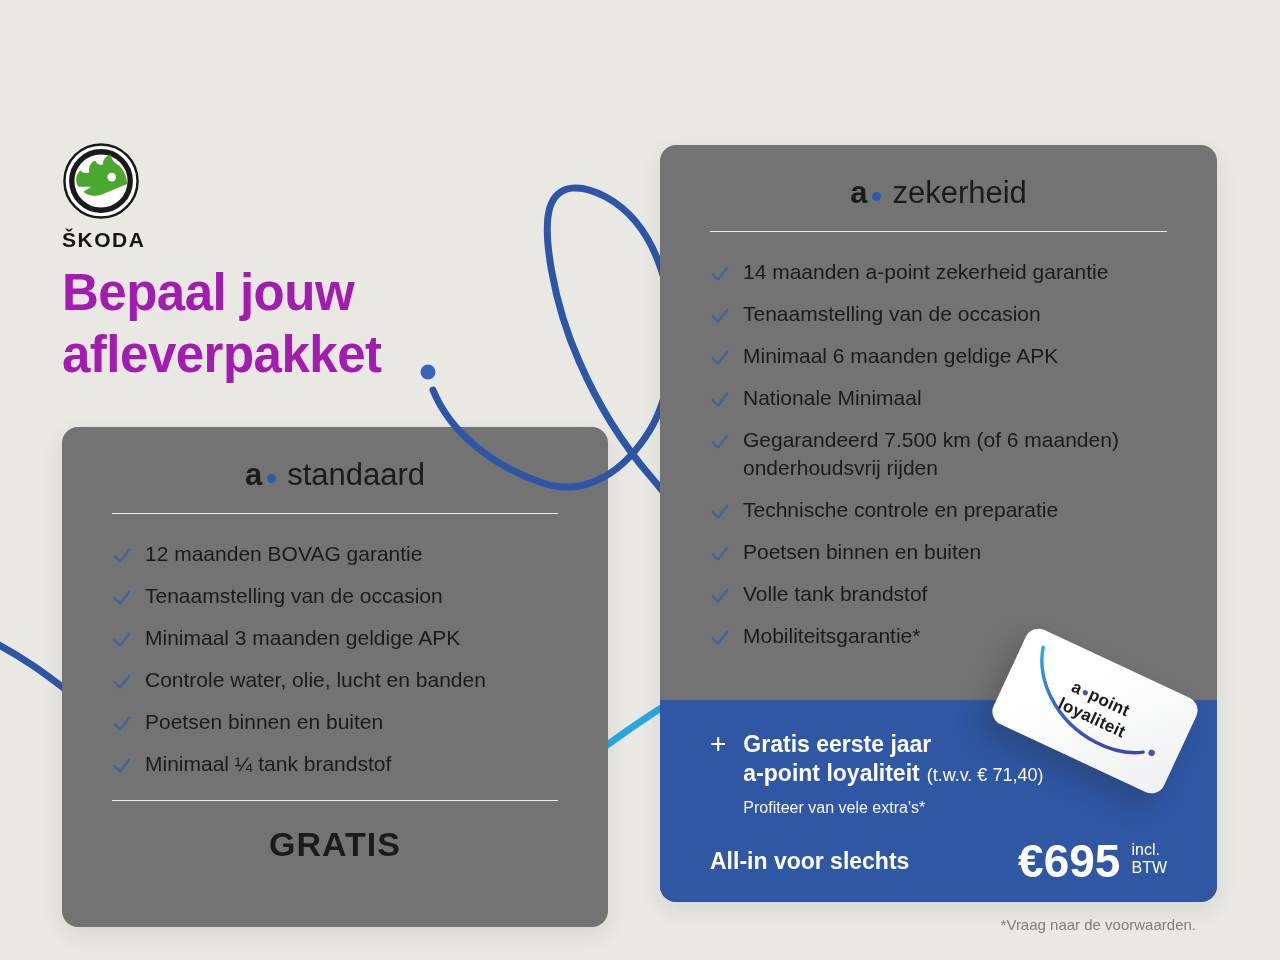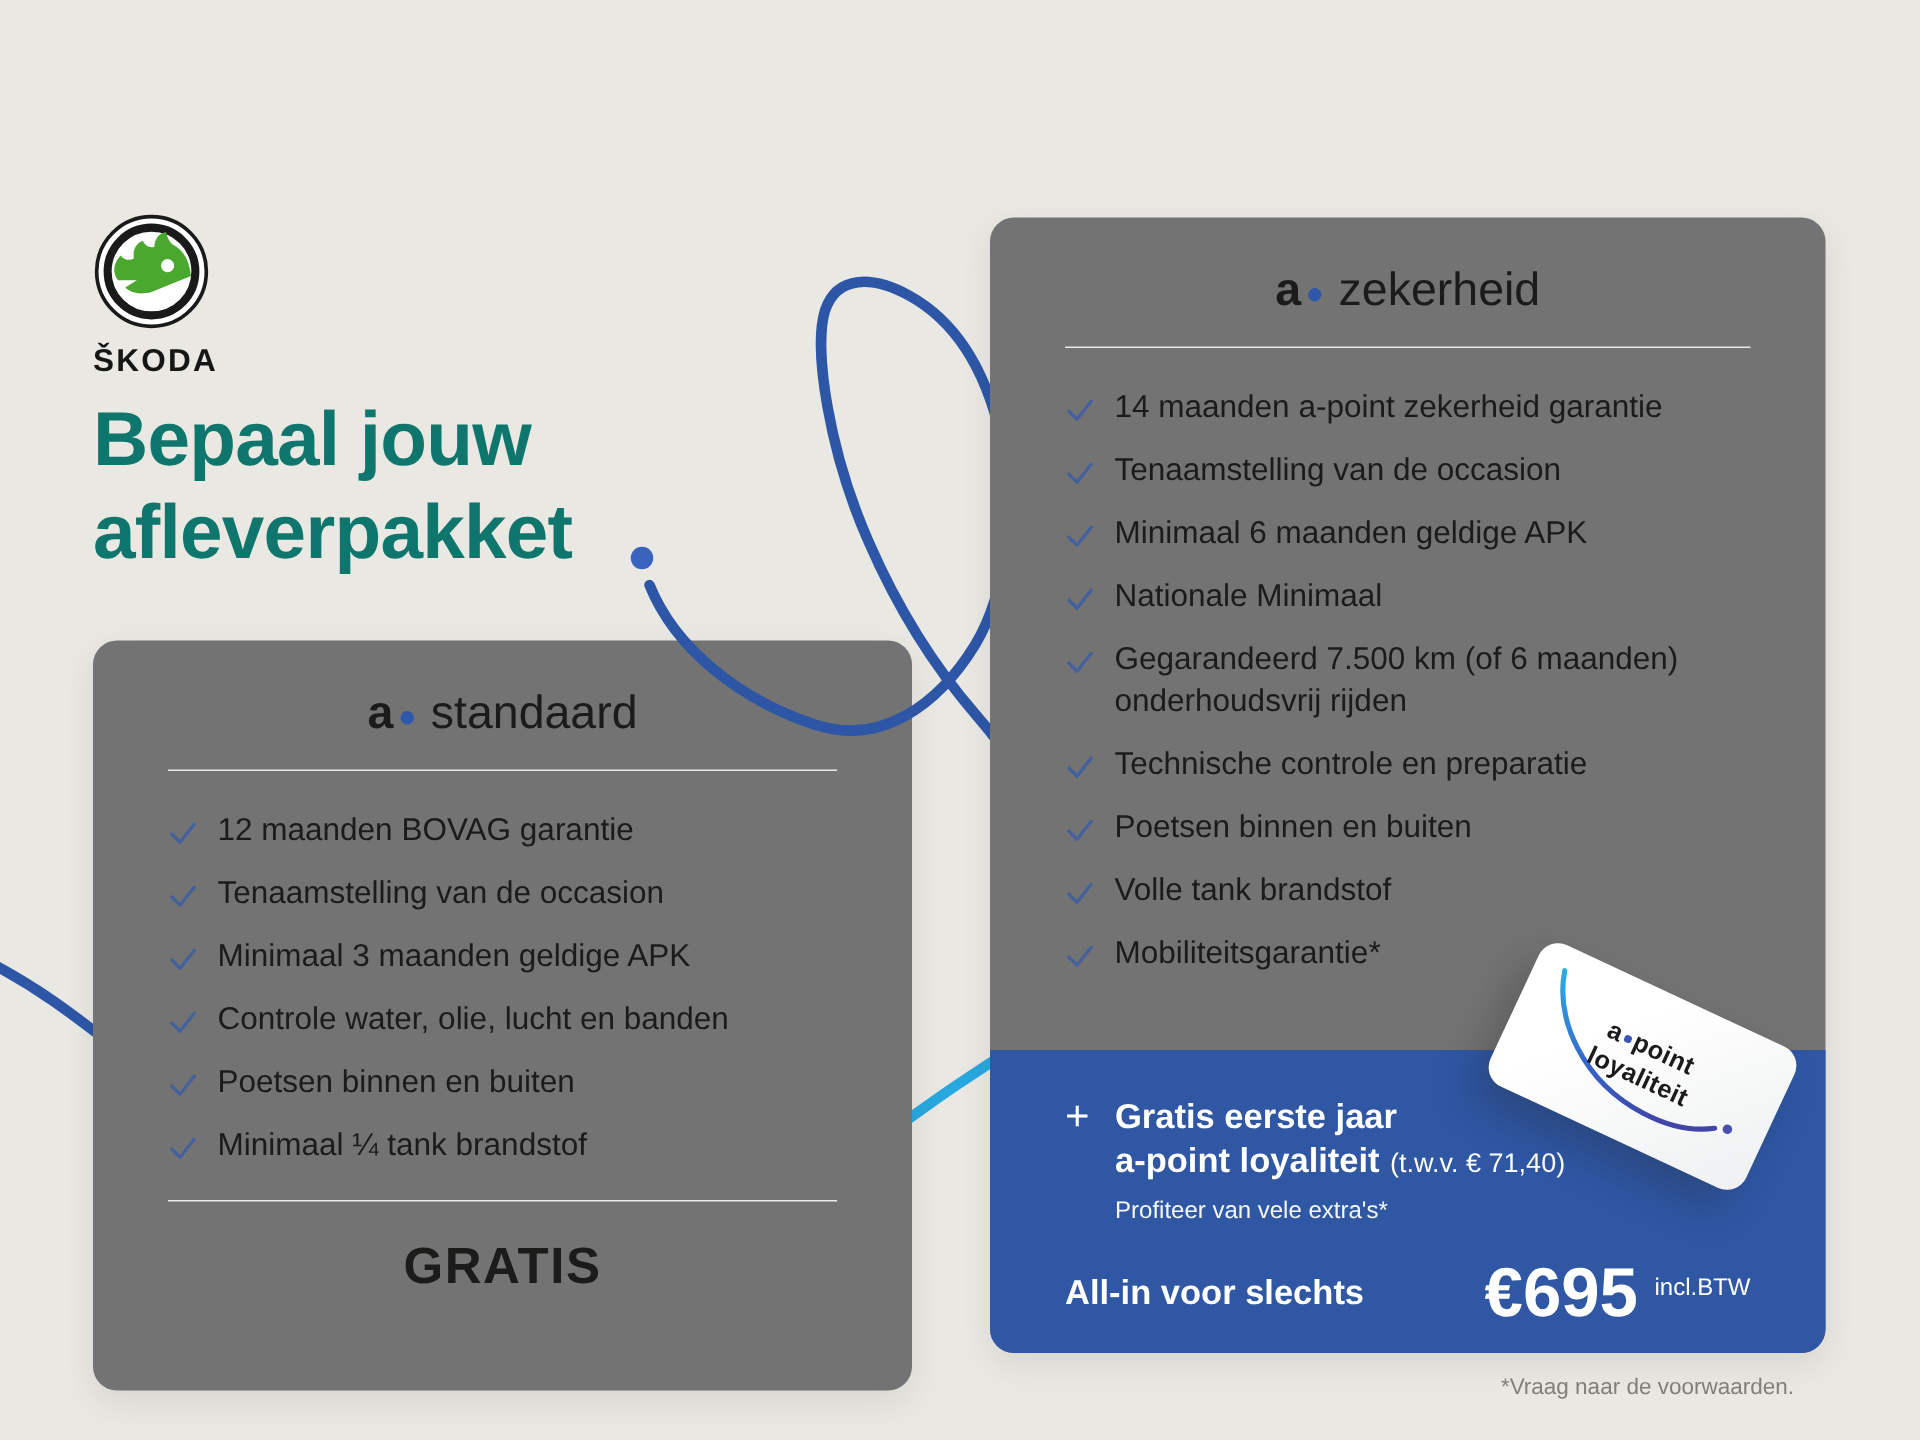--- a/index.html
+++ b/index.html
@@ -9,21 +9,21 @@
   
   .swirl{position:absolute; left:0; top:0; width:1280px; height:960px; pointer-events:none;}
   .swirl-back{z-index:1;}
   .swirl-front{z-index:3;}
 
   
   .brand{position:absolute; left:62px; top:142px; z-index:2;}
   .brand .wordmark{margin-top:4px; font-size:21px; font-weight:700; letter-spacing:1.5px; color:#161615;}
 
   
-  .heading{position:absolute; left:62px; top:262px; z-index:2; font-size:51px; line-height:62px; font-weight:700; color:#0f766e; letter-spacing:-0.5px;}
+  .heading{position:absolute; left:62px; top:262px; z-index:2; font-size:51px; line-height:62px; font-weight:700; color:#a21caf; letter-spacing:-0.5px;}
 
   
   .card{position:absolute; background:#737373; border-radius:16px; box-shadow:0 8px 22px rgba(60,60,55,.10);}
   .card-standaard{left:62px; top:427px; width:546px; height:500px; z-index:2;}
   .card-zekerheid{left:660px; top:145px; width:557px; height:757px; z-index:4;}
 
   .card-title{margin-top:28px; height:40px; line-height:40px; text-align:center; font-size:31px; color:#1B1B1A; font-weight:400;}
   .card-title .t-a{font-weight:700;}
   .t-dot{display:inline-block; width:9px; height:9px; border-radius:50%; background:#2F58AC; margin:0 11px 2px 5px;}
   .divider{height:1px; background:#E9E9ED; margin:18px 50px 0;}
@@ -40,21 +40,21 @@
   .promo-panel{position:absolute; left:0; right:0; top:555px; bottom:0; background:#2F57A4; border-radius:0 0 16px 16px; padding:30px 50px 0; box-sizing:border-box; color:#fff;}
   .promo-row1{display:flex; gap:17px;}
   .plus{font-size:28px; line-height:30px; font-weight:400; margin-top:-1px;}
   .promo-line{font-size:23px; line-height:29px; font-weight:700;}
   .promo-note{font-size:18px; font-weight:400; margin-left:7px; letter-spacing:0;margin-top:38px;}
   .promo-sub{font-size:16px; line-height:20px; font-weight:400; opacity:.95; margin-top:8px;}
   .promo-row2{display:flex; justify-content:space-between; align-items:center; margin-top:17px;}
   .allin{font-size:23px; font-weight:700;}
   .price-group{display:flex; align-items:center;}
   .price{font-size:46px; font-weight:700; letter-spacing:0; line-height:52px;}
-  .vat{display:flex; font-size:16px; line-height:18px; font-weight:400; margin-left:11px; margin-top:-4px;}
+  .vat{display:flex; flex-direction:column; font-size:16px; line-height:18px; font-weight:400; margin-left:11px; margin-top:-4px;}
 
   
   .loyalty-card{position:absolute; left:341px; top:514px; width:188px; height:104px; border-radius:14px;
     background:linear-gradient(135deg,#ffffff 35%, #eef0f1 100%);
     box-shadow:-6px 16px 26px rgba(30,30,30,.25);
     transform:rotate(25deg); z-index:5;}
   .loyalty-svg{position:absolute; left:0; top:0;}
   .loyalty-text{position:absolute; left:0; right:0; top:28px; text-align:center; color:#1B1B1A; font-size:17px; line-height:21px; font-weight:700; letter-spacing:.3px;}
   .lc-dot{display:inline-block; width:5px; height:5px; border-radius:2px; background:#3E55B8; margin:0 2px 2px 2px;}
 

